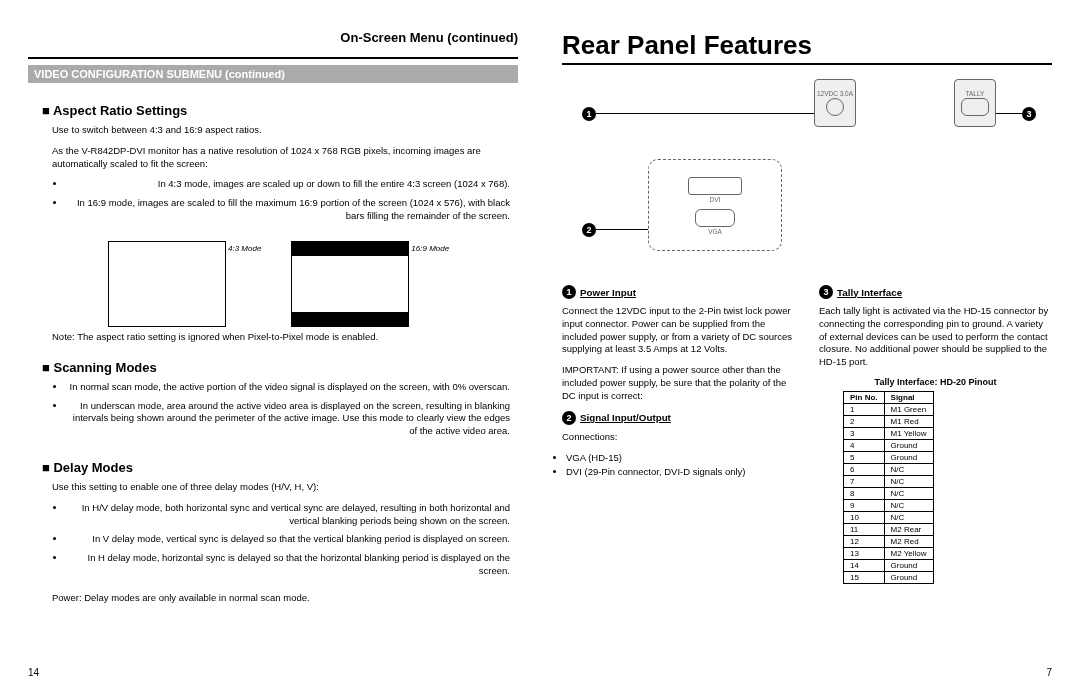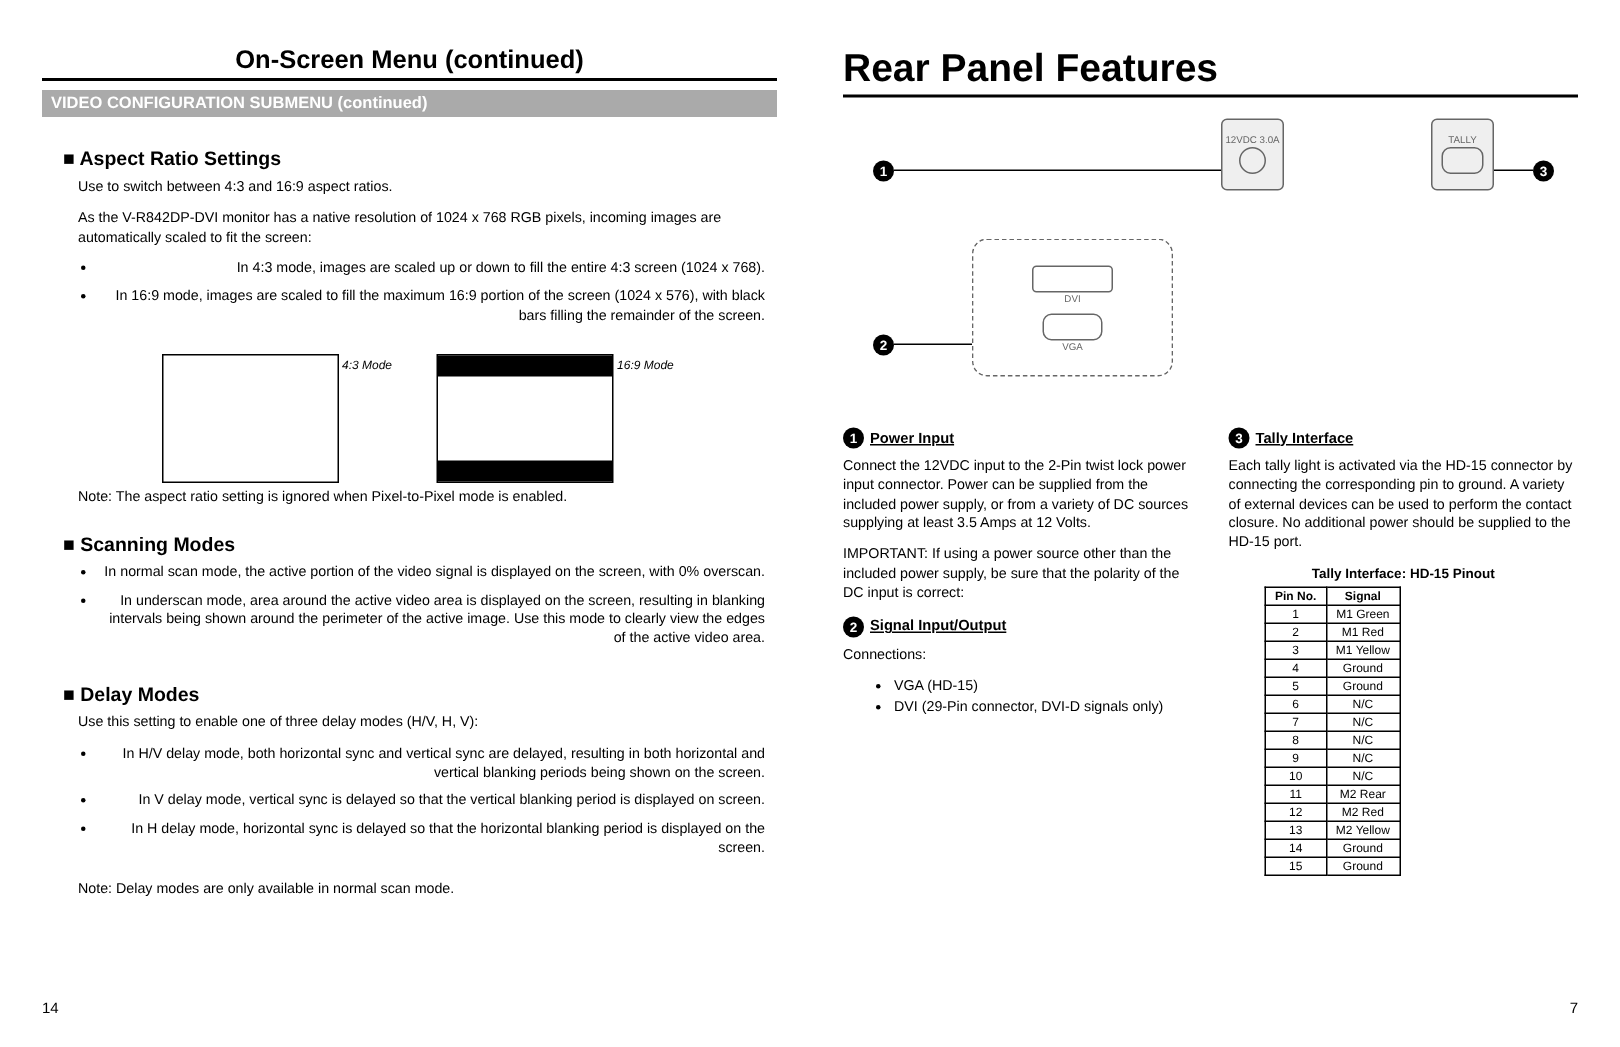--- a/index.html
+++ b/index.html
@@ -14,21 +14,21 @@
     font-size: 9.5px;
   }
   .page {
     flex: 1;
     display: flex;
     flex-direction: column;
     position: relative;
   }
   .left { padding-right: 22px; }
   .right { padding-left: 22px; }
-  .page-title-small { font-size: 17px; font-weight: bold; text-align: center; margin-bottom: 2px; }
+  .page-title-small { font-size: 13px; font-weight: bold; text-align: right; margin-bottom: 12px; }
   .section-bar {
     background: #aaa;
     color: #fff;
     font-weight: bold;
     font-size: 11px;
     padding: 3px 6px;
     margin-bottom: 12px;
   }
   .hrule { border-top: 2px solid #000; margin-bottom: 6px; }
   h2.sub { font-size: 13px; font-weight: bold; margin: 8px 0 6px 14px; }
@@ -65,24 +65,24 @@
     position:absolute;
   }
   .cn1 { left:20px; top:28px; } .ln1 { position:absolute; left:34px; top:34px; width:218px; height:1px; background:#000;}
   .cn2 { left:20px; top:144px; } .ln2 { position:absolute; left:34px; top:150px; width:52px; height:1px; background:#000;}
   .cn3 { left:460px; top:28px; } .ln3 { position:absolute; left:434px; top:34px; width:26px; height:1px; background:#000;}
   .cols2 { display:flex; gap:24px; }
   .col { flex:1; }
   .feat-head { font-size:9.8px; font-weight:bold; text-decoration: underline; display:flex; align-items:center; gap:4px; margin: 4px 0 6px 0;}
   .feat-head .circ-num { position:static; }
   .col p { line-height:1.35; margin-bottom:8px; }
-  ul.small { margin-left:34px; }
+  ul.small { margin-left:4px; }
   ul.small li { list-style: disc; margin-bottom:3px; }
   table.pinout { border-collapse: collapse; margin: 4px 0 0 24px; font-size:8px; }
-  table.pinout th, table.pinout td { border:1px solid #000; padding:1px 6px; text-align:center; }
+  table.pinout th, table.pinout td { border:1px solid #000; padding:1px 6px; text-align:left; }
   table.pinout th { font-weight:bold; }
   .pinout-title { font-weight:bold; font-size:9px; text-align:center; margin:6px 0 2px 0;}
 </style>
 </head>
 <body>
 
 <div class="page left">
   <div class="page-title-small">On-Screen Menu (continued)</div>
   <div class="hrule"></div>
   <div class="section-bar">VIDEO CONFIGURATION SUBMENU (continued)</div>
@@ -117,21 +117,21 @@
     <li>In underscan mode, area around the active video area is displayed on the screen, resulting in blanking intervals being shown around the perimeter of the active image. Use this mode to clearly view the edges of the active video area.</li>
   </ul>
 
   <h2 class="sub">Delay Modes</h2>
   <p class="body">Use this setting to enable one of three delay modes (H/V, H, V):</p>
   <ul class="bullets">
     <li>In H/V delay mode, both horizontal sync and vertical sync are delayed, resulting in both horizontal and vertical blanking periods being shown on the screen.</li>
     <li>In V delay mode, vertical sync is delayed so that the vertical blanking period is displayed on screen.</li>
     <li>In H delay mode, horizontal sync is delayed so that the horizontal blanking period is displayed on the screen.</li>
   </ul>
-  <p class="body">Note: Delay modes are only available in normal scan mode.</p>
+  <p class="body">Power: Delay modes are only available in normal scan mode.</p>
 
   <div class="page-num">14</div>
 </div>
 
 <div class="page right">
   <h1 class="big">Rear Panel Features</h1>
   <div class="hrule"></div>
 
   <div class="diagram-area">
     <div class="connector-box cb1">
@@ -175,21 +175,21 @@
         <li>DVI (29-Pin connector, DVI-D signals only)</li>
       </ul>
     </div>
 
     <div class="col">
       <div class="feat-head">
         <span class="circ-num">3</span>
         <span>Tally Interface</span>
       </div>
       <p>Each tally light is activated via the HD-15 connector by connecting the corresponding pin to ground. A variety of external devices can be used to perform the contact closure. No additional power should be supplied to the HD-15 port.</p>
-      <div class="pinout-title">Tally Interface: HD-15 Pinout</div>
+      <div class="pinout-title">Tally Interface: HD-20 Pinout</div>
       <table class="pinout">
         <thead>
             <tr>
           <th>Pin No.</th>
           <th>Signal</th>
         </tr>
           </thead>
         <tbody id="pinout-body">
             <tr>
               <td>1</td>

